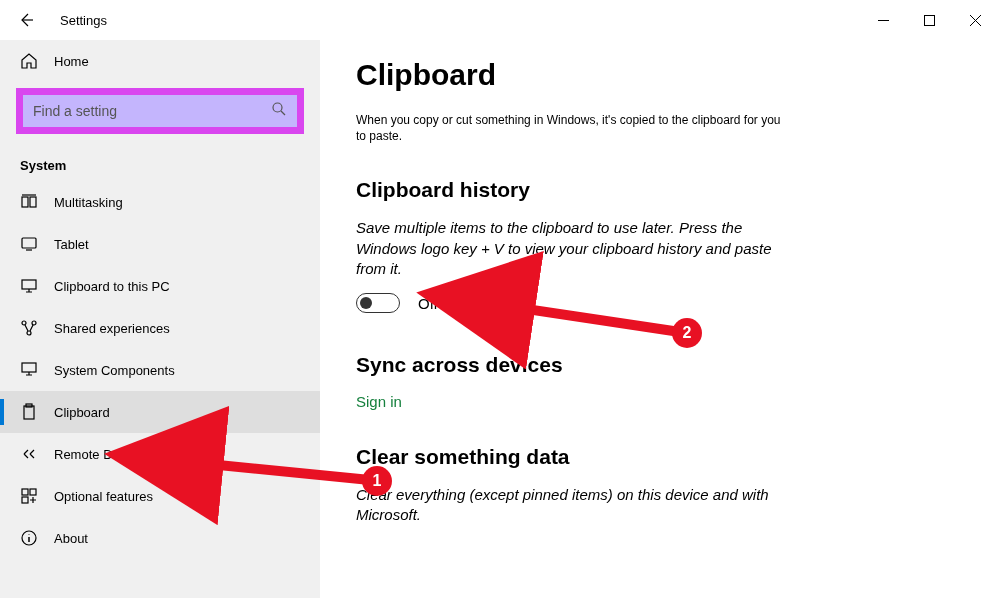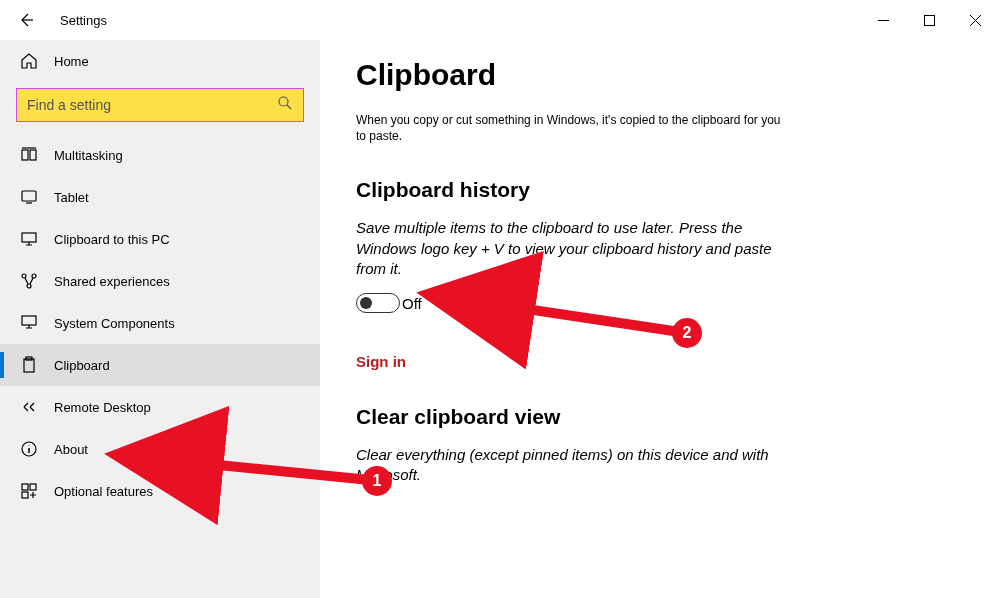--- a/index.html
+++ b/index.html
@@ -16,38 +16,38 @@
     
     .sidebar { width: 320px; background: #f0f0f0; height: 100%; overflow-y: auto; position: relative; }
     .sidebar::-webkit-scrollbar { width: 4px; }
     .sidebar::-webkit-scrollbar-thumb { background: #999; }
     
     .side-item { display: flex; align-items: center; gap: 16px; padding: 12px 16px 12px 20px; cursor: pointer; font-size: 13px; color: #000; position: relative; }
     .side-item.selected { background: #dedede; }
     .side-item.selected::before { content: ""; position: absolute; left: 0; top: 8px; bottom: 8px; width: 4px; background: #0078d4; }
     .side-icon { width: 18px; height: 18px; display: flex; align-items: center; justify-content: center; flex-shrink: 0; }
     
-    .search-box { margin: 6px 16px 12px 16px; border: 1px solid #d946ef; background: #fde047; height: 34px; display: flex; align-items: center; padding: 0 10px; }
+    .search-box { margin: 6px 16px 12px 16px; border: 7px solid #d946ef; background: #c4b5fd; height: 46px; display: flex; align-items: center; padding: 0 10px; }
     .search-box input { border: none; background: transparent; outline: none; flex: 1; font-size: 14px; color: #555; }
     .search-box input::placeholder { color: #555; }
     
     .section-hd { font-size: 13px; font-weight: 600; padding: 12px 20px 8px; }
     
     .content { flex: 1; padding: 18px 36px; overflow-y: auto; position: relative; }
     .content::-webkit-scrollbar { width: 4px; }
     .content::-webkit-scrollbar-thumb { background: #999; }
     
     .page-title { font-size: 30px; font-weight: 600; margin-bottom: 20px; }
     .page-desc { font-size: 12px; color: #000; max-width: 430px; margin-bottom: 34px; line-height: 1.35; }
     
     .sub-title { font-size: 21px; font-weight: 700; margin-bottom: 16px; }
     .sub-desc { font-size: 15px; color: #000; max-width: 430px; line-height: 1.35; margin-bottom: 14px; font-style: italic; }
-    .link { color: #b91c1c; cursor: pointer; font-size: 15px; font-weight: bold; }
-    
-    .toggle-row { display: flex; align-items: center; gap: 2px; margin-bottom: 40px; }
+    .link { color: #15803d; cursor: pointer; font-size: 15px; }
+    
+    .toggle-row { display: flex; align-items: center; gap: 18px; margin-bottom: 40px; }
     .toggle { width: 44px; height: 20px; border: 1px solid #333; border-radius: 10px; position: relative; cursor: pointer; }
     .toggle-knob { width: 12px; height: 12px; background: #333; border-radius: 50%; position: absolute; left: 3px; top: 3px; }
     .toggle-label { font-size: 15px; }
     
     .section-gap { margin-bottom: 34px; }
     
     
     .annot { position: absolute; pointer-events: none; z-index: 100; }
     .badge { width: 30px; height: 30px; background: #e81123; border-radius: 50%; display: flex; align-items: center; justify-content: center; color: #fff; font-weight: 700; font-size: 16px; position: absolute; }
   </style>
@@ -98,20 +98,21 @@
     <div class="search-box">
       <input type="text" placeholder="Find a setting" style="">
       <span>
         <svg width="16" height="16" viewBox="0 0 16 16">
             <circle cx="6.5" cy="6.5" r="4.5" stroke="#555" stroke-width="1.2" fill="none"></circle>
             <path d="M10 10 L14 14" stroke="#555" stroke-width="1.2"></path>
           </svg>
       </span>
     </div>
 
+    <div class="section-hd">System</div>
 
     <div class="side-item">
       <span class="side-icon">
         <svg width="18" height="18" viewBox="0 0 18 18">
             <rect x="2" y="4" width="6" height="10" stroke="#000" stroke-width="1.2" fill="none"></rect>
             <rect x="10" y="4" width="6" height="10" stroke="#000" stroke-width="1.2" fill="none"></rect>
             <path d="M2 2 H16" stroke="#000" stroke-width="1.2"></path>
           </svg>
       </span>
       <span>Multitasking</span>
@@ -174,59 +175,60 @@
         <svg width="18" height="18" viewBox="0 0 18 18">
             <path d="M4 9 L8 5 M4 9 L8 13 M10 9 L14 5 M10 9 L14 13" stroke="#000" stroke-width="1.2" fill="none"></path>
           </svg>
       </span>
       <span>Remote Desktop</span>
     </div>
 
     <div class="side-item">
       <span class="side-icon">
         <svg width="18" height="18" viewBox="0 0 18 18">
-            <circle cx="9" cy="9" r="7" stroke="#000" stroke-width="1.2" fill="none"></circle>
-            <path d="M9 5 V5.5 M9 8 V13" stroke="#000" stroke-width="1.5"></path>
-          </svg>
-      </span>
-      <span>About</span>
-    </div>
-
-    <div class="side-item">
-      <span class="side-icon">
-        <svg width="18" height="18" viewBox="0 0 18 18">
             <rect x="2" y="2" width="6" height="6" stroke="#000" stroke-width="1.2" fill="none"></rect>
             <rect x="10" y="2" width="6" height="6" stroke="#000" stroke-width="1.2" fill="none"></rect>
             <rect x="2" y="10" width="6" height="6" stroke="#000" stroke-width="1.2" fill="none"></rect>
             <path d="M13 10 V16 M10 13 H16" stroke="#000" stroke-width="1.2"></path>
           </svg>
       </span>
       <span>Optional features</span>
+    </div>
+
+    <div class="side-item">
+      <span class="side-icon">
+        <svg width="18" height="18" viewBox="0 0 18 18">
+            <circle cx="9" cy="9" r="7" stroke="#000" stroke-width="1.2" fill="none"></circle>
+            <path d="M9 5 V5.5 M9 8 V13" stroke="#000" stroke-width="1.5"></path>
+          </svg>
+      </span>
+      <span>About</span>
     </div>
 
   </div>
 
   <div class="content">
     <h1 class="page-title">Clipboard</h1>
     <p class="page-desc">When you copy or cut something in Windows, it's copied to the clipboard for you to paste.</p>
 
     <h2 class="sub-title">Clipboard history</h2>
     <p class="sub-desc">Save multiple items to the clipboard to use later. Press the Windows logo key + V to view your clipboard history and paste from it.</p>
     <div class="toggle-row">
       <div class="toggle">
         <div class="toggle-knob"></div>
       </div>
       <span class="toggle-label">Off</span>
     </div>
 
     <div class="section-gap">
+      <h2 class="sub-title">Sync across devices</h2>
       <span class="link">Sign in</span>
     </div>
 
-    <h2 class="sub-title">Clear clipboard view</h2>
+    <h2 class="sub-title">Clear something data</h2>
     <p class="sub-desc">Clear everything (except pinned items) on this device and with Microsoft.</p>
   </div>
 </div>
 
 <svg class="annot" style="left:0; top:0; width:998px; height:598px;">
   <defs>
     <marker id="ah" viewBox="0 0 10 10" refX="8" refY="5" markerWidth="12" markerHeight="12" orient="auto-start-reverse">
       <path d="M 0 0 L 10 5 L 0 10 z" fill="#e81123"></path>
     </marker>
   </defs>

